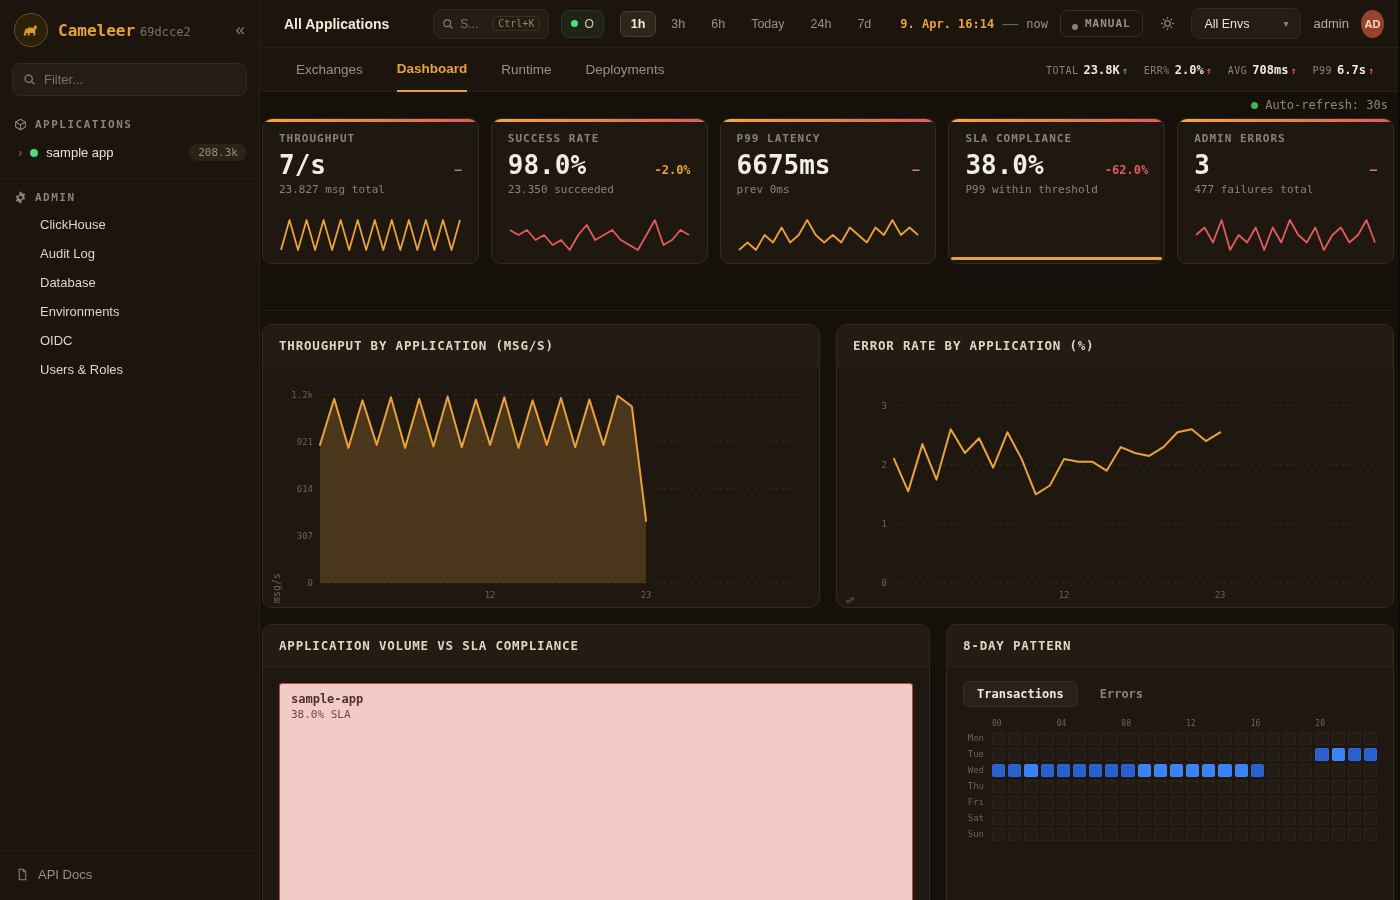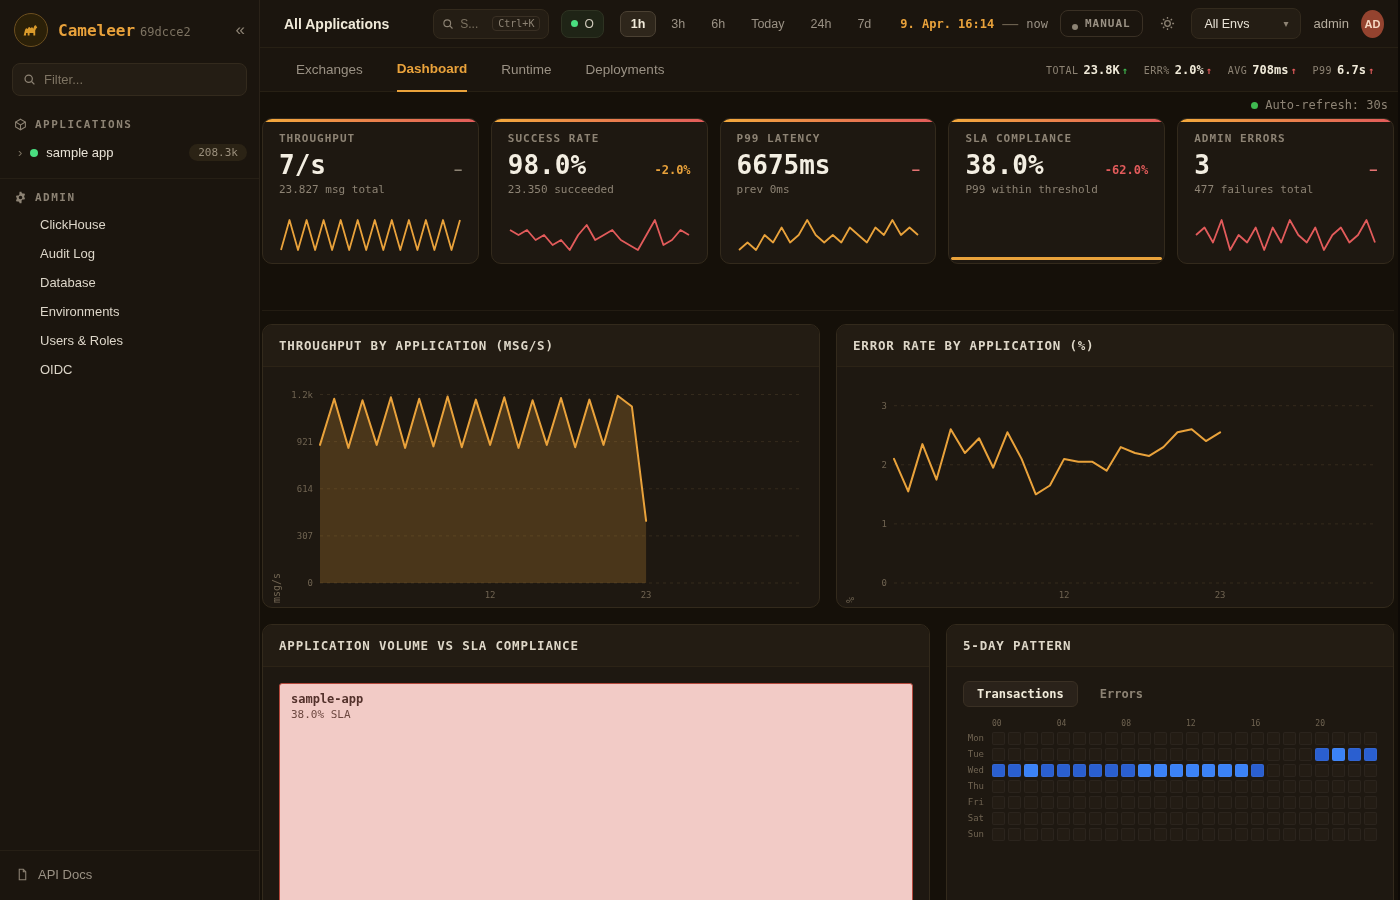--- a/index.html
+++ b/index.html
@@ -191,22 +191,22 @@
             <path fill="currentColor" d="M6.8 1h2.4l.3 1.6a5.6 5.6 0 0 1 1.5.9l1.5-.6 1.2 2-1.2 1a5.6 5.6 0 0 1 0 1.8l1.2 1-1.2 2-1.5-.6a5.6 5.6 0 0 1-1.5.9L9.2 15H6.8l-.3-1.6a5.6 5.6 0 0 1-1.5-.9l-1.5.6-1.2-2 1.2-1a5.6 5.6 0 0 1 0-1.8l-1.2-1 1.2-2 1.5.6a5.6 5.6 0 0 1 1.5-.9zM8 5.8A2.2 2.2 0 1 0 8 10.2 2.2 2.2 0 0 0 8 5.8z"></path>
           </svg>
       </span>
       <span>ADMIN</span>
     </div>
     <nav id="admin-list">
         <div class="admin-item">ClickHouse</div>
         <div class="admin-item">Audit Log</div>
         <div class="admin-item">Database</div>
         <div class="admin-item">Environments</div>
+        <div class="admin-item">OIDC</div>
         <div class="admin-item">Users &amp; Roles</div>
-        <div class="admin-item">OIDC</div>
       </nav>
 
     <div class="side-footer">
       <div class="side-divider"></div>
       <div class="api-docs">
         <span class="icon">
           <svg width="13" height="13" viewBox="0 0 16 16" fill="none" stroke="currentColor" stroke-width="1.3">
               <path d="M4 1.5h5l3 3v10H4z"></path>
               <path d="M9 1.5v3h3"></path>
             </svg>
@@ -415,21 +415,21 @@
         <section class="card">
           <div class="card-head">APPLICATION VOLUME VS SLA COMPLIANCE</div>
           <div class="treemap-body">
             <div class="treemap-item">
               <div class="tm-name">sample-app</div>
               <div class="tm-sla">38.0% SLA</div>
             </div>
           </div>
         </section>
         <section class="card">
-          <div class="card-head">5-DAY PATTERN</div>
+          <div class="card-head">8-DAY PATTERN</div>
           <div class="hm-body">
             <div class="hm-tabs" id="hm-tabs">
                 <button class="hm-tab active">Transactions</button>
                 <button class="hm-tab">Errors</button>
               </div>
             <div class="heatmap" id="heatmap">
                 <div class="hm-corner"></div>
                 <div class="hm-collabel">00</div>
                 <div class="hm-collabel"></div>
                 <div class="hm-collabel"></div>

